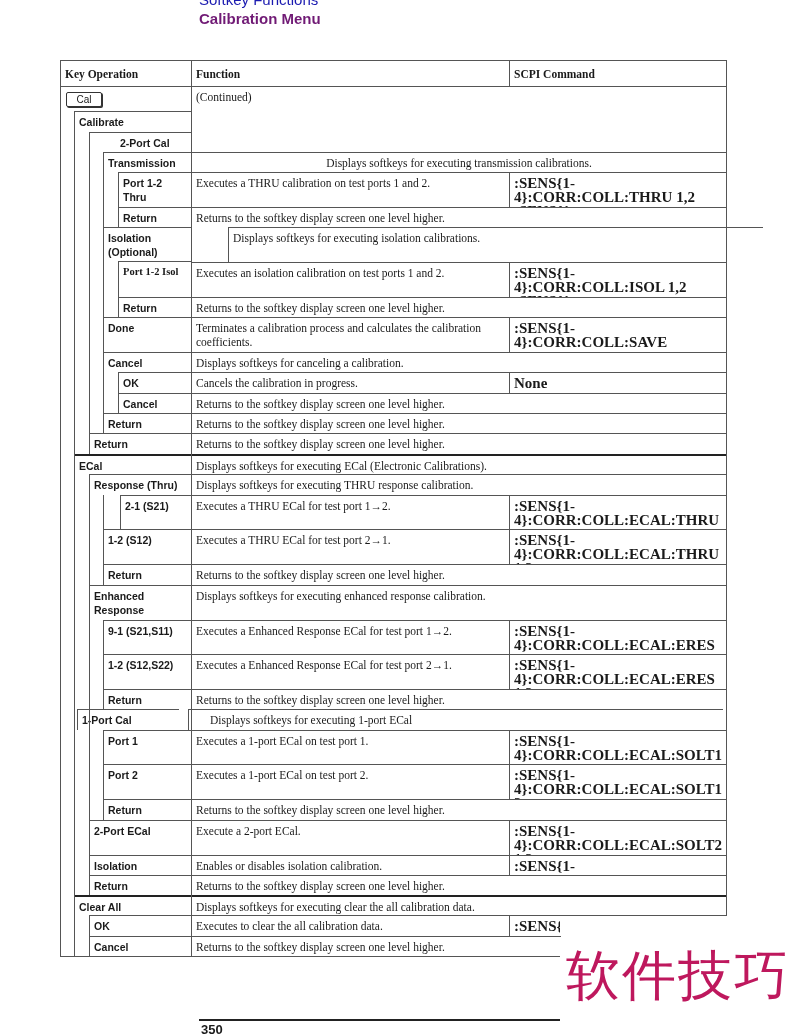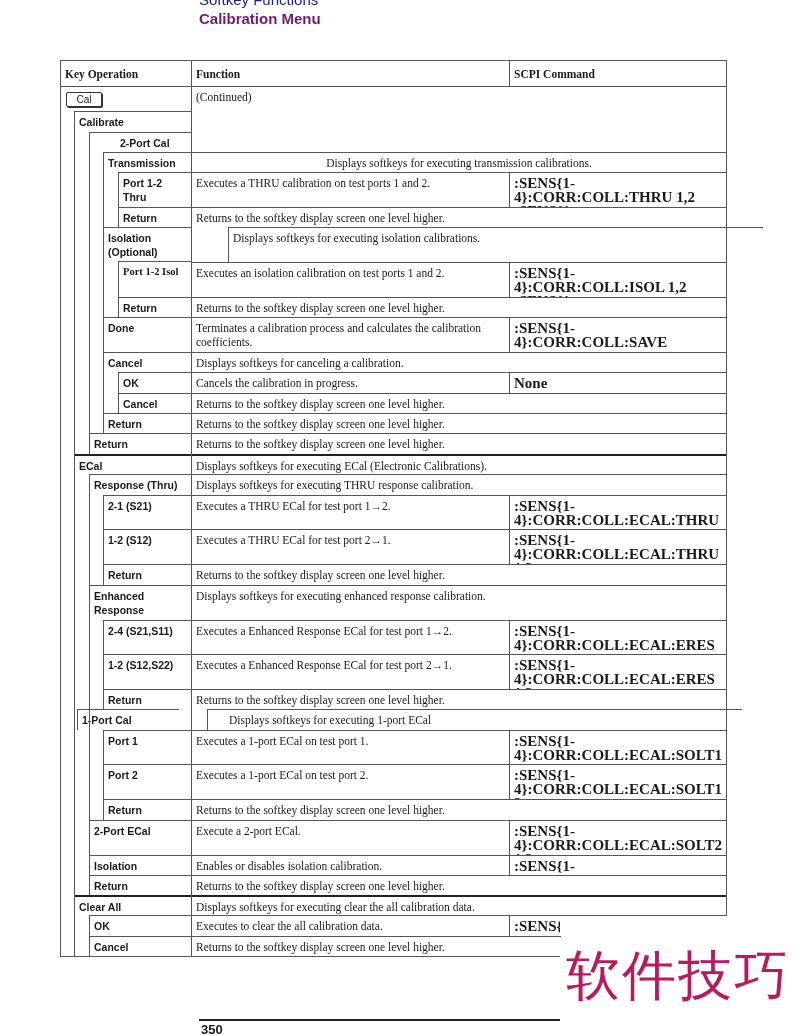--- a/index.html
+++ b/index.html
@@ -85,41 +85,41 @@
     <div class="cell key" style="left: 118px; top: 393px; width: 73px; height: 20px; white-space: pre-wrap;">Cancel</div>
     <div class="cell" style="left: 191px; top: 393px; width: 535px; height: 20px;">Returns to the softkey display screen one level higher.</div>
     <div class="cell key" style="left: 103px; top: 413px; width: 88px; height: 20px; white-space: pre-wrap;">Return</div>
     <div class="cell" style="left: 191px; top: 413px; width: 535px; height: 20px;">Returns to the softkey display screen one level higher.</div>
     <div class="cell key" style="left: 89px; top: 433px; width: 102px; height: 21px; white-space: pre-wrap;">Return</div>
     <div class="cell" style="left: 191px; top: 433px; width: 535px; height: 21px;">Returns to the softkey display screen one level higher.</div>
     <div class="cell key thick" style="left: 74px; top: 454px; width: 117px; height: 20px; white-space: pre-wrap;">ECal</div>
     <div class="cell thick" style="left: 191px; top: 454px; width: 535px; height: 20px;">Displays softkeys for executing ECal (Electronic Calibrations).</div>
     <div class="cell key" style="left: 89px; top: 474px; width: 102px; height: 21px; white-space: pre-wrap;">Response (Thru)</div>
     <div class="cell" style="left: 191px; top: 474px; width: 535px; height: 21px;">Displays softkeys for executing THRU response calibration.</div>
-    <div class="cell key" style="left: 103px; top: 495px; width: 88px; height: 34px; white-space: pre-wrap;">2-1 (S21)</div>
+    <div class="cell key" style="left: 120px; top: 495px; width: 88px; height: 34px; white-space: pre-wrap;">2-1 (S21)</div>
     <div class="cell" style="left: 191px; top: 495px; width: 318px; height: 34px;">Executes a THRU ECal for test port 1→2.</div>
     <div class="cell scpi" style="left: 509px; top: 495px; width: 217px; height: 34px; white-space: pre-wrap;">:SENS{1-4}:CORR:COLL:ECAL:THRU 2,1</div>
     <div class="cell key" style="left: 103px; top: 529px; width: 88px; height: 35px; white-space: pre-wrap;">1-2 (S12)</div>
     <div class="cell" style="left: 191px; top: 529px; width: 318px; height: 35px;">Executes a THRU ECal for test port 2→1.</div>
     <div class="cell scpi" style="left: 509px; top: 529px; width: 217px; height: 35px; white-space: pre-wrap;">:SENS{1-4}:CORR:COLL:ECAL:THRU 1,2</div>
     <div class="cell key" style="left: 103px; top: 564px; width: 88px; height: 21px; white-space: pre-wrap;">Return</div>
     <div class="cell" style="left: 191px; top: 564px; width: 535px; height: 21px;">Returns to the softkey display screen one level higher.</div>
     <div class="cell key" style="left: 89px; top: 585px; width: 102px; height: 35px; white-space: pre-wrap;">Enhanced
 Response</div>
     <div class="cell" style="left: 191px; top: 585px; width: 535px; height: 35px;">Displays softkeys for executing enhanced response calibration.</div>
-    <div class="cell key" style="left: 103px; top: 620px; width: 88px; height: 34px; white-space: pre-wrap;">2-4 (S21,S11)</div>
+    <div class="cell key" style="left: 103px; top: 620px; width: 88px; height: 34px; white-space: pre-wrap;">9-1 (S21,S11)</div>
     <div class="cell" style="left: 191px; top: 620px; width: 318px; height: 34px;">Executes a Enhanced Response ECal for test port 1→2.</div>
     <div class="cell scpi" style="left: 509px; top: 620px; width: 217px; height: 34px; white-space: pre-wrap;">:SENS{1-4}:CORR:COLL:ECAL:ERES 2,1</div>
     <div class="cell key" style="left: 103px; top: 654px; width: 88px; height: 35px; white-space: pre-wrap;">1-2 (S12,S22)</div>
     <div class="cell" style="left: 191px; top: 654px; width: 318px; height: 35px;">Executes a Enhanced Response ECal for test port 2→1.</div>
     <div class="cell scpi" style="left: 509px; top: 654px; width: 217px; height: 35px; white-space: pre-wrap;">:SENS{1-4}:CORR:COLL:ECAL:ERES 1,2</div>
     <div class="cell key" style="left: 103px; top: 689px; width: 88px; height: 20px; white-space: pre-wrap;">Return</div>
     <div class="cell" style="left: 191px; top: 689px; width: 535px; height: 20px;">Returns to the softkey display screen one level higher.</div>
     <div class="cell key" style="left: 77px; top: 709px; width: 102px; height: 21px; white-space: pre-wrap;">1-Port Cal</div>
-    <div class="cell" style="left: 207px; top: 709px; width: 535px; height: 21px; padding-left: 21px;">Displays softkeys for executing 1-port ECal</div>
+    <div class="cell" style="left: 188px; top: 709px; width: 535px; height: 21px; padding-left: 21px;">Displays softkeys for executing 1-port ECal</div>
     <div class="cell key" style="left: 103px; top: 730px; width: 88px; height: 34px; white-space: pre-wrap;">Port 1</div>
     <div class="cell" style="left: 191px; top: 730px; width: 318px; height: 34px;">Executes a 1-port ECal on test port 1.</div>
     <div class="cell scpi" style="left: 509px; top: 730px; width: 217px; height: 34px; white-space: pre-wrap;">:SENS{1-4}:CORR:COLL:ECAL:SOLT1 1</div>
     <div class="cell key" style="left: 103px; top: 764px; width: 88px; height: 35px; white-space: pre-wrap;">Port 2</div>
     <div class="cell" style="left: 191px; top: 764px; width: 318px; height: 35px;">Executes a 1-port ECal on test port 2.</div>
     <div class="cell scpi" style="left: 509px; top: 764px; width: 217px; height: 35px; white-space: pre-wrap;">:SENS{1-4}:CORR:COLL:ECAL:SOLT1 2</div>
     <div class="cell key" style="left: 103px; top: 799px; width: 88px; height: 21px; white-space: pre-wrap;">Return</div>
     <div class="cell" style="left: 191px; top: 799px; width: 535px; height: 21px;">Returns to the softkey display screen one level higher.</div>
     <div class="cell key" style="left: 89px; top: 820px; width: 102px; height: 35px; white-space: pre-wrap;">2-Port ECal</div>
     <div class="cell" style="left: 191px; top: 820px; width: 318px; height: 35px;">Execute a 2-port ECal.</div>

